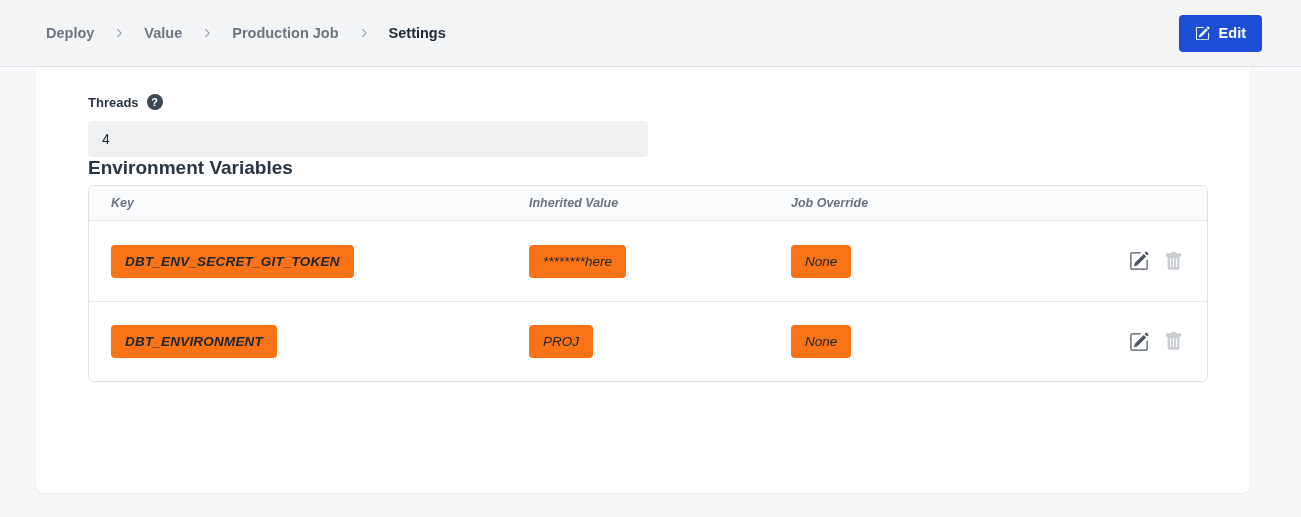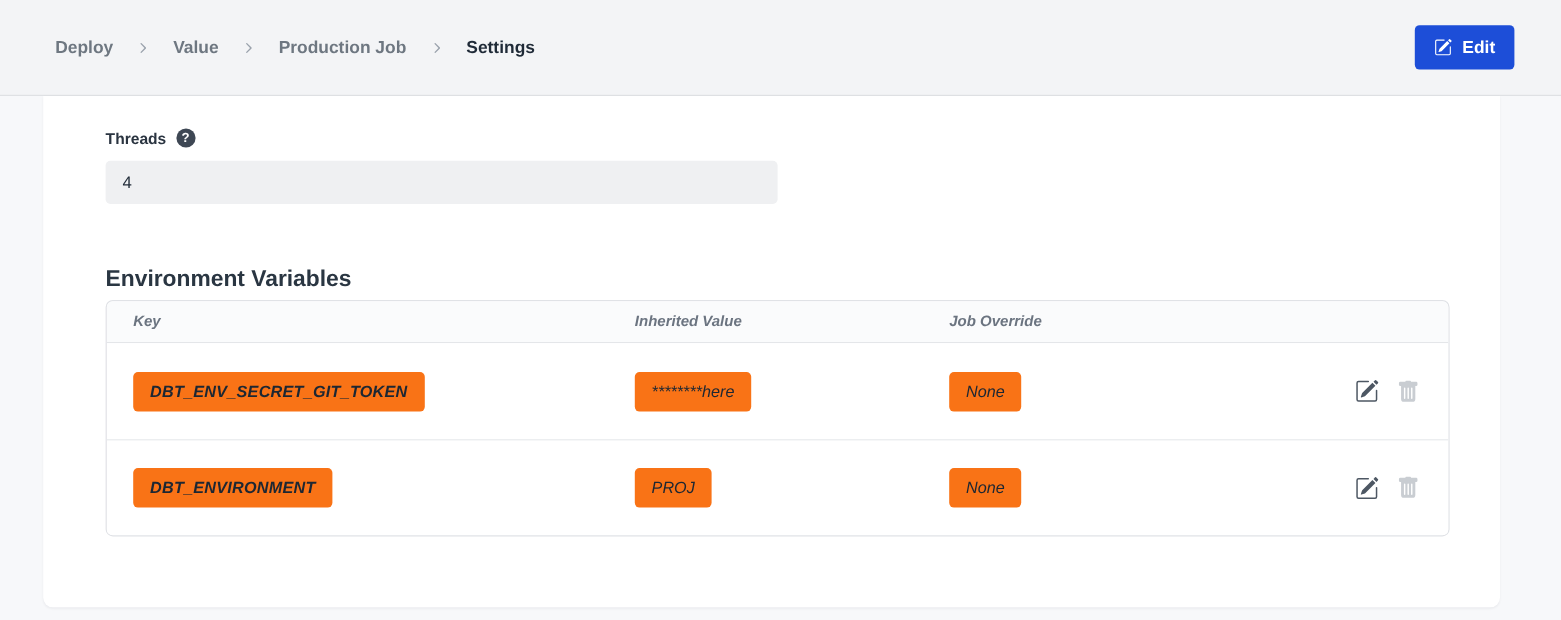--- a/index.html
+++ b/index.html
@@ -7,21 +7,21 @@
   body {
     width:1301px; height:517px;
     background:#f7f8fa;
     font-family:"Liberation Sans", sans-serif;
     color:#1f2a37;
     overflow:hidden;
   }
 
   
   .page-header {
-    height:80px;
+    height:67px;
     background:#f3f4f6;
     border-bottom:1px solid #dfe1e4;
     display:flex;
     align-items:center;
     justify-content:space-between;
     padding:0 39px 0 46px;
   }
   .breadcrumb { display:flex; align-items:center; gap:20px; }
   .crumb {
     font-size:14.5px; font-weight:600; color:#6e7781;
@@ -67,21 +67,21 @@
     width:560px; height:36px;
     background:#eff0f2;
     border:none; border-radius:4px;
     padding:0 14px;
     font-family:"Liberation Sans", sans-serif;
     font-size:14px; color:#1f2a37;
     display:block;
   }
 
   
-  .env-section { margin-top:52px; }
+  .env-section { }
   .env-title { margin:0 0 6px 0; font-size:19px; font-weight:700; color:#2a3642; }
   .env-desc { margin:0 0 17px 0; font-size:13.5px; color:#121b26; line-height:1.4; }
   .env-link { color:#1b8a9e; cursor:pointer; text-decoration:none; }
 
   
   .env-table {
     border:1px solid #e0e2e6;
     border-radius:6px;
     overflow:hidden;
     background:#ffffff;

